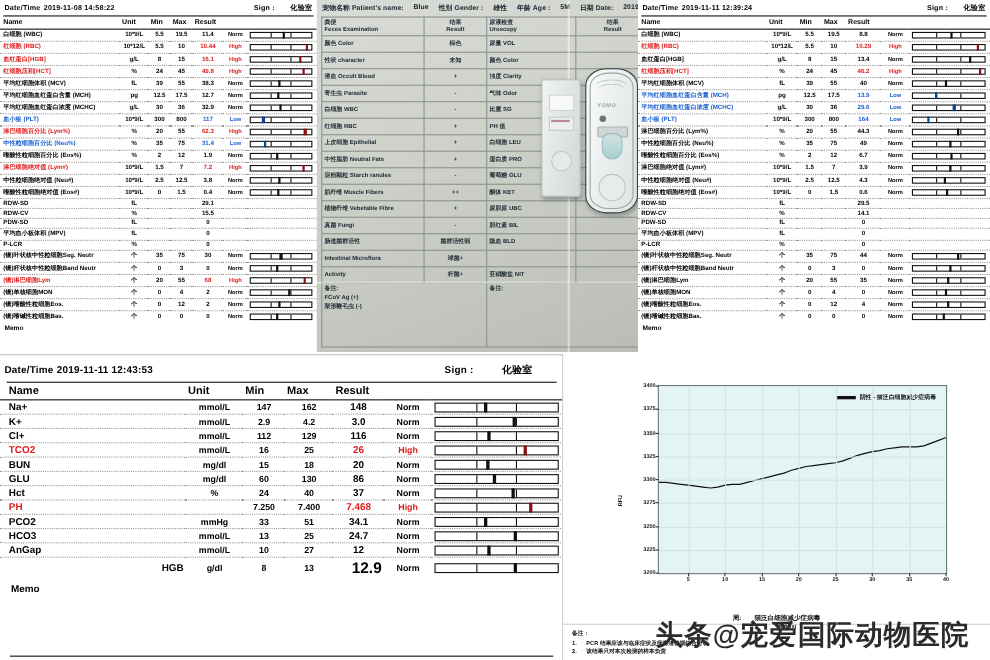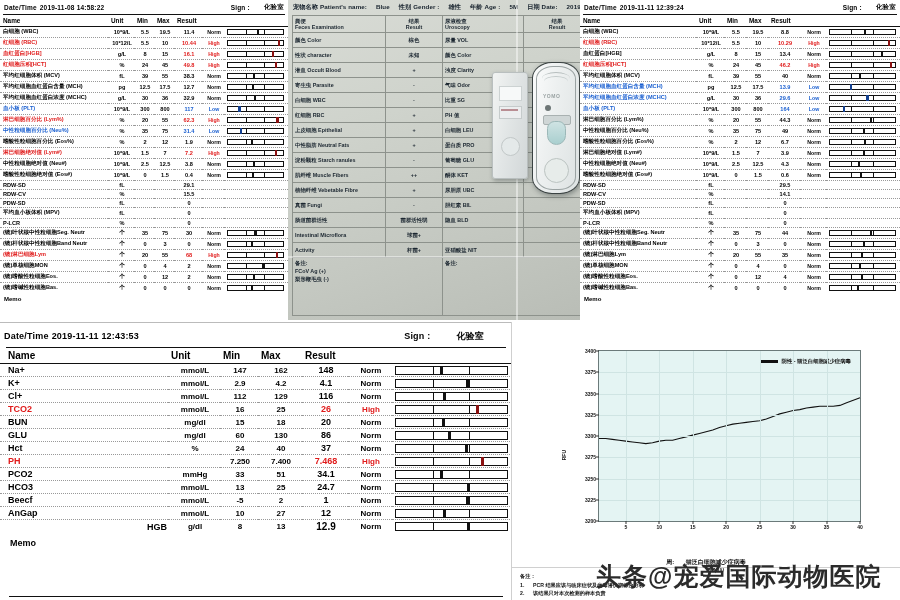--- a/index.html
+++ b/index.html
@@ -1122,21 +1122,21 @@
                 <i style="left: 66%;"></i>
                 <b style="left: 40%; width: 3px;"></b>
               </div>
             </td>
           </tr>
           <tr>
             <td class="c-name black" style="font-size: 9px; padding-left: 8px;">K+</td>
             <td class="c-unit" style="font-size: 8px;">mmol/L</td>
             <td class="c-min" style="font-size: 8px;">2.9</td>
             <td class="c-max" style="font-size: 8px;">4.2</td>
-            <td class="c-res black" style="font-size: 9px;">4.1</td>
+            <td class="c-res black" style="font-size: 9px;">3.0</td>
             <td class="c-flag black" style="font-size: 8px;">Norm</td>
             <td class="c-bar">
               <div class="bar" style="height: 9px;">
                 <i style="left: 33%;"></i>
                 <i style="left: 66%;"></i>
                 <b style="left: 63%; width: 3px;"></b>
               </div>
             </td>
           </tr>
           <tr>
@@ -1253,55 +1253,40 @@
             <td class="c-flag black" style="font-size: 8px;">Norm</td>
             <td class="c-bar">
               <div class="bar" style="height: 9px;">
                 <i style="left: 33%;"></i>
                 <i style="left: 66%;"></i>
                 <b style="left: 64%; width: 3px;"></b>
               </div>
             </td>
           </tr>
           <tr>
-            <td class="c-name black" style="font-size: 9px; padding-left: 8px;">Beecf</td>
-            <td class="c-unit" style="font-size: 8px;">mmol/L</td>
-            <td class="c-min" style="font-size: 8px;">-5</td>
-            <td class="c-max" style="font-size: 8px;">2</td>
-            <td class="c-res black" style="font-size: 9px;">1</td>
-            <td class="c-flag black" style="font-size: 8px;">Norm</td>
-            <td class="c-bar">
-              <div class="bar" style="height: 9px;">
-                <i style="left: 33%;"></i>
-                <i style="left: 66%;"></i>
-                <b style="left: 63%; width: 3px;"></b>
-              </div>
-            </td>
-          </tr>
-          <tr>
             <td class="c-name black" style="font-size: 9px; padding-left: 8px;">AnGap</td>
             <td class="c-unit" style="font-size: 8px;">mmol/L</td>
             <td class="c-min" style="font-size: 8px;">10</td>
             <td class="c-max" style="font-size: 8px;">27</td>
             <td class="c-res black" style="font-size: 9px;">12</td>
             <td class="c-flag black" style="font-size: 8px;">Norm</td>
             <td class="c-bar">
               <div class="bar" style="height: 9px;">
                 <i style="left: 33%;"></i>
                 <i style="left: 66%;"></i>
                 <b style="left: 42%; width: 3px;"></b>
               </div>
             </td>
           </tr>
           <tr>
             <td class="c-name black" style="font-size: 9px; padding-left: 8px; text-align: right;">HGB</td>
             <td class="c-unit" style="font-size: 8px;">g/dl</td>
             <td class="c-min" style="font-size: 8px;">8</td>
             <td class="c-max" style="font-size: 8px;">13</td>
-            <td class="c-res black" style="font-size: 10px;">12.9</td>
+            <td class="c-res black" style="font-size: 14px; text-align: right;">12.9</td>
             <td class="c-flag black" style="font-size: 8px;">Norm</td>
             <td class="c-bar">
               <div class="bar" style="height: 9px;">
                 <i style="left: 33%;"></i>
                 <i style="left: 66%;"></i>
                 <b style="left: 64%; width: 3px;"></b>
               </div>
             </td>
           </tr>
         </tbody>

